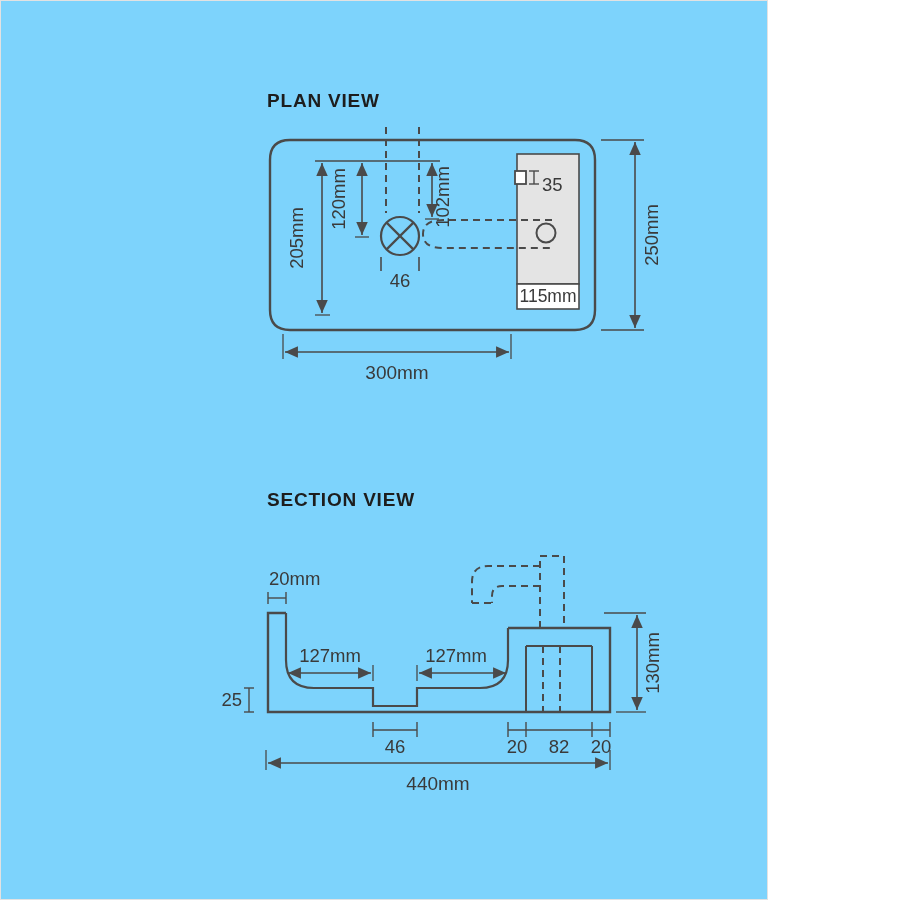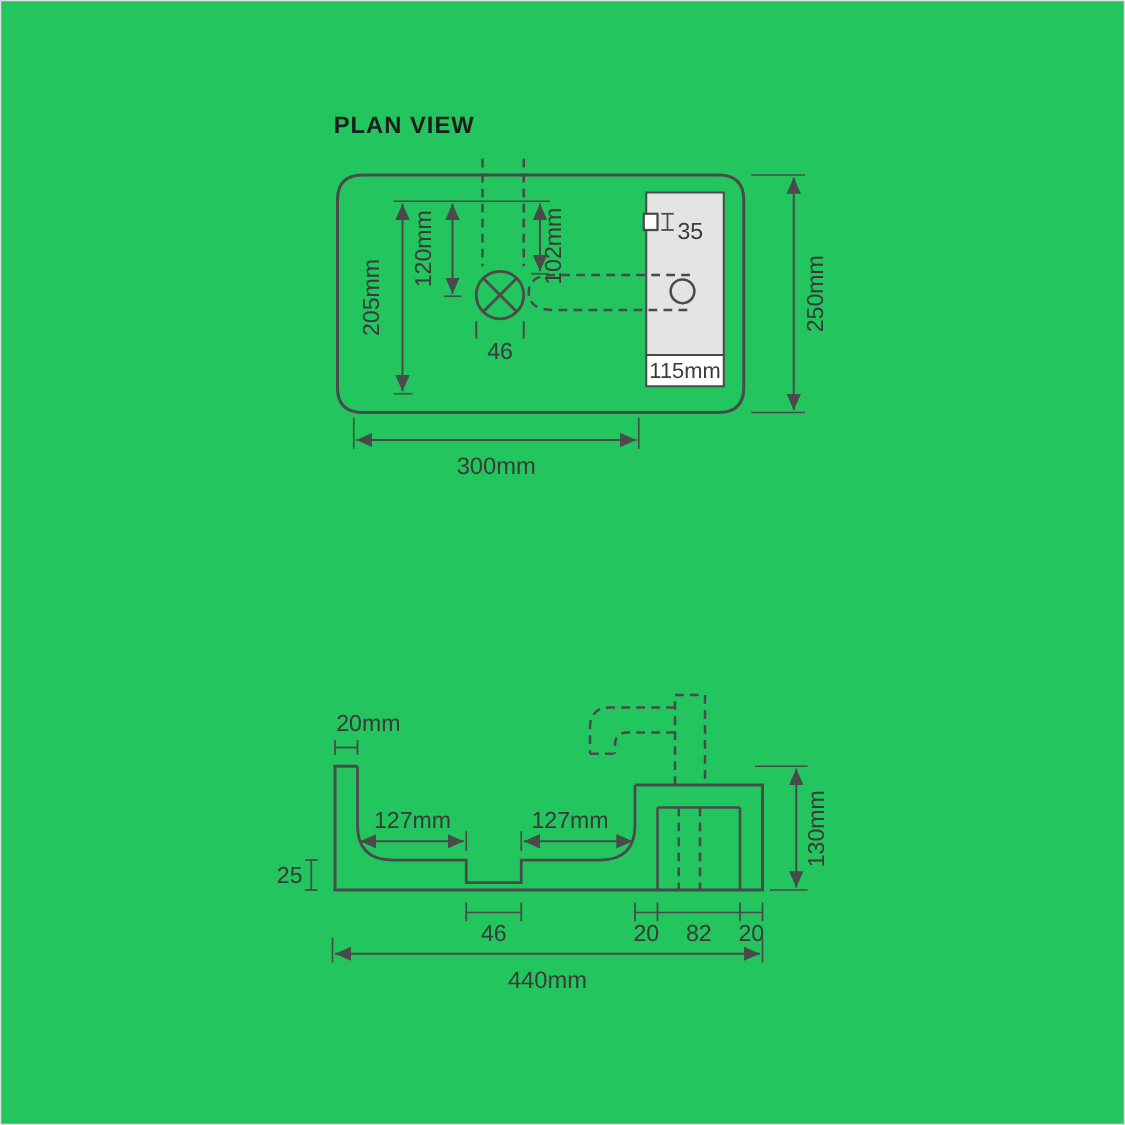--- a/index.html
+++ b/index.html
@@ -1,19 +1,19 @@
 <!DOCTYPE html>
 <html><head>
 <meta charset="utf-8">
 <style>
   html,body{margin:0;padding:0;background:#fff;}
   .canvas{
     position:relative;
-    width:900px;height:900px;
-    background:#22c55e;
+    width:768px;height:900px;
+    background:#7dd3fc;
     box-shadow: inset 0 0 0 1px #e2e2e2;
     font-family:"Liberation Sans", sans-serif;
     overflow:hidden;
   }
   .view-title{
     position:absolute;
     font-size:19px;
     font-weight:700;
     letter-spacing:.8px;
     color:#1d1d1d;
@@ -23,20 +23,21 @@
   #section-title{left:267px;top:489px;}
   svg{position:absolute;left:0;top:0;}
   svg text{font-family:"Liberation Sans", sans-serif;}
 </style>
 </head>
 <body>
 
 <div class="canvas">
 
   <div id="plan-title" class="view-title">PLAN VIEW</div>
+  <div id="section-title" class="view-title">SECTION VIEW</div>
 
   <svg width="900" height="900" viewBox="0 0 900 900">
     <defs>
       <marker id="arr" viewBox="0 0 10 10" refX="9" refY="5" markerWidth="9" markerHeight="9" orient="auto-start-reverse">
         <path d="M0,1 L9,5 L0,9 z" fill="#4a4a4a"></path>
       </marker>
     </defs>
 
     <g stroke="#4a4a4a" fill="none">
       <path stroke-width="2.4" d="M 290 140 H 575 Q 595 140 595 160 V 310 Q 595 330 575 330 H 290 Q 270 330 270 310 V 160 Q 270 140 290 140 Z"></path>

